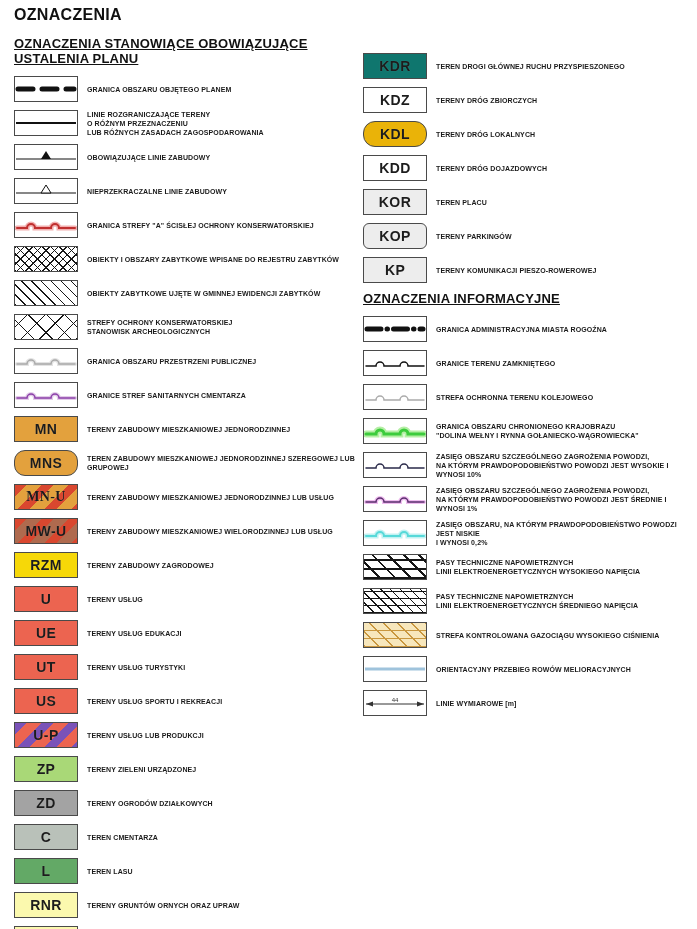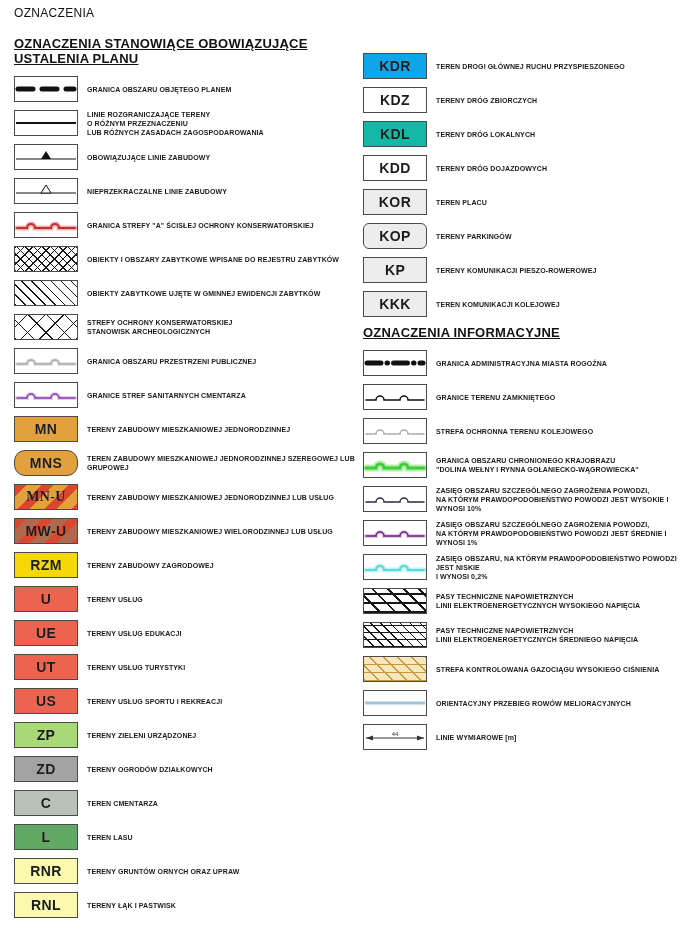--- a/index.html
+++ b/index.html
@@ -1,19 +1,19 @@
 <!DOCTYPE html>
 <html><head>
 <meta charset="utf-8">
 <style>
   html,body{margin:0;padding:0;background:#ffffff;}
   body{font-family:"Liberation Sans", sans-serif; -webkit-font-smoothing:antialiased;}
   #page{position:relative;width:697px;height:929px;background:#fff;overflow:hidden;}
 
-  #title{position:absolute;left:14px;top:6px;font-size:12px;font-weight:normal;color:#111;letter-spacing:.3px;}
+  #title{position:absolute;left:14px;top:6px;font-size:16px;font-weight:bold;color:#111;letter-spacing:.3px;}
   .sec-header{font-size:13px;font-weight:bold;color:#111;text-decoration:underline;letter-spacing:.2px;}
 
   #left-col{position:absolute;left:14px;top:36px;width:345px;}
   #right-col{position:absolute;left:363px;top:53px;width:330px;}
   #left-col .sec-header{margin-bottom:10px;}
   #info-header{margin:6px 0 10px 0;}
 
   .row{display:flex;align-items:center;height:26px;margin-bottom:8px;}
   .sw{width:64px;min-width:64px;height:26px;border:1px solid #4a4a4a;box-sizing:border-box;
       display:flex;align-items:center;justify-content:center;background:#fff;overflow:hidden;}
@@ -175,20 +175,26 @@
           </div>
           <div class="lbl">TERENY USŁUG TURYSTYKI</div>
         </div>
         <div class="row">
           <div class="sw" style="background-color: rgb(236, 100, 80);">
             <span class="code">US</span>
           </div>
           <div class="lbl">TERENY USŁUG SPORTU I REKREACJI</div>
         </div>
         <div class="row">
+          <div class="sw" style="background-color: rgb(236, 100, 80); background-image: repeating-linear-gradient(135deg, rgb(122, 82, 184) 0px, rgb(122, 82, 184) 8px, transparent 8px, transparent 19px);">
+            <span class="code">U-P</span>
+          </div>
+          <div class="lbl">TERENY USŁUG LUB PRODUKCJI</div>
+        </div>
+        <div class="row">
           <div class="sw" style="background-color: rgb(169, 216, 119);">
             <span class="code">ZP</span>
           </div>
           <div class="lbl">TERENY ZIELENI URZĄDZONEJ</div>
         </div>
         <div class="row">
           <div class="sw" style="background-color: #a3a3a3;">
             <span class="code">ZD</span>
           </div>
           <div class="lbl">TERENY OGRODÓW DZIAŁKOWYCH</div>
@@ -216,33 +222,33 @@
             <span class="code">RNL</span>
           </div>
           <div class="lbl">TERENY ŁĄK I PASTWISK</div>
         </div>
       </div>
   </div>
 
   <div id="right-col">
     <div id="roads-list">
         <div class="row">
-          <div class="sw" style="background-color: #0ea5e9; text-align: center;">
+          <div class="sw" style="background-color: #0f766e; text-align: center;">
             <span class="code">KDR</span>
           </div>
           <div class="lbl">TEREN DROGI GŁÓWNEJ RUCHU PRZYSPIESZONEGO</div>
         </div>
         <div class="row">
           <div class="sw" style="background-color: rgb(255, 255, 255);">
             <span class="code">KDZ</span>
           </div>
           <div class="lbl">TERENY DRÓG ZBIORCZYCH</div>
         </div>
         <div class="row">
-          <div class="sw" style="background-color: #14b8a6;">
+          <div class="sw" style="background-color: #eab308; border-radius: 12px;">
             <span class="code">KDL</span>
           </div>
           <div class="lbl">TERENY DRÓG LOKALNYCH</div>
         </div>
         <div class="row">
           <div class="sw" style="background-color: rgb(255, 255, 255);">
             <span class="code">KDD</span>
           </div>
           <div class="lbl">TERENY DRÓG DOJAZDOWYCH</div>
         </div>
@@ -256,26 +262,20 @@
           <div class="sw" style="background-color: rgb(237, 237, 237); border-radius: 6px;">
             <span class="code">KOP</span>
           </div>
           <div class="lbl">TERENY PARKINGÓW</div>
         </div>
         <div class="row">
           <div class="sw" style="background-color: rgb(237, 237, 237);">
             <span class="code">KP</span>
           </div>
           <div class="lbl">TERENY KOMUNIKACJI PIESZO-ROWEROWEJ</div>
-        </div>
-        <div class="row">
-          <div class="sw" style="background-color: rgb(237, 237, 237);">
-            <span class="code">KKK</span>
-          </div>
-          <div class="lbl">TEREN KOMUNIKACJI KOLEJOWEJ</div>
         </div>
       </div>
     <div id="info-header" class="sec-header">OZNACZENIA INFORMACYJNE</div>
     <div id="info-list">
         <div class="row">
           <div class="sw">
             <svg width="62" height="24" viewBox="0 0 62 24" xmlns="http://www.w3.org/2000/svg">
               <line x1="3" y1="12" x2="59" y2="12" stroke="#111" stroke-width="5" stroke-linecap="round" stroke-dasharray="14 6 0.5 6"></line>
             </svg>
           </div>

